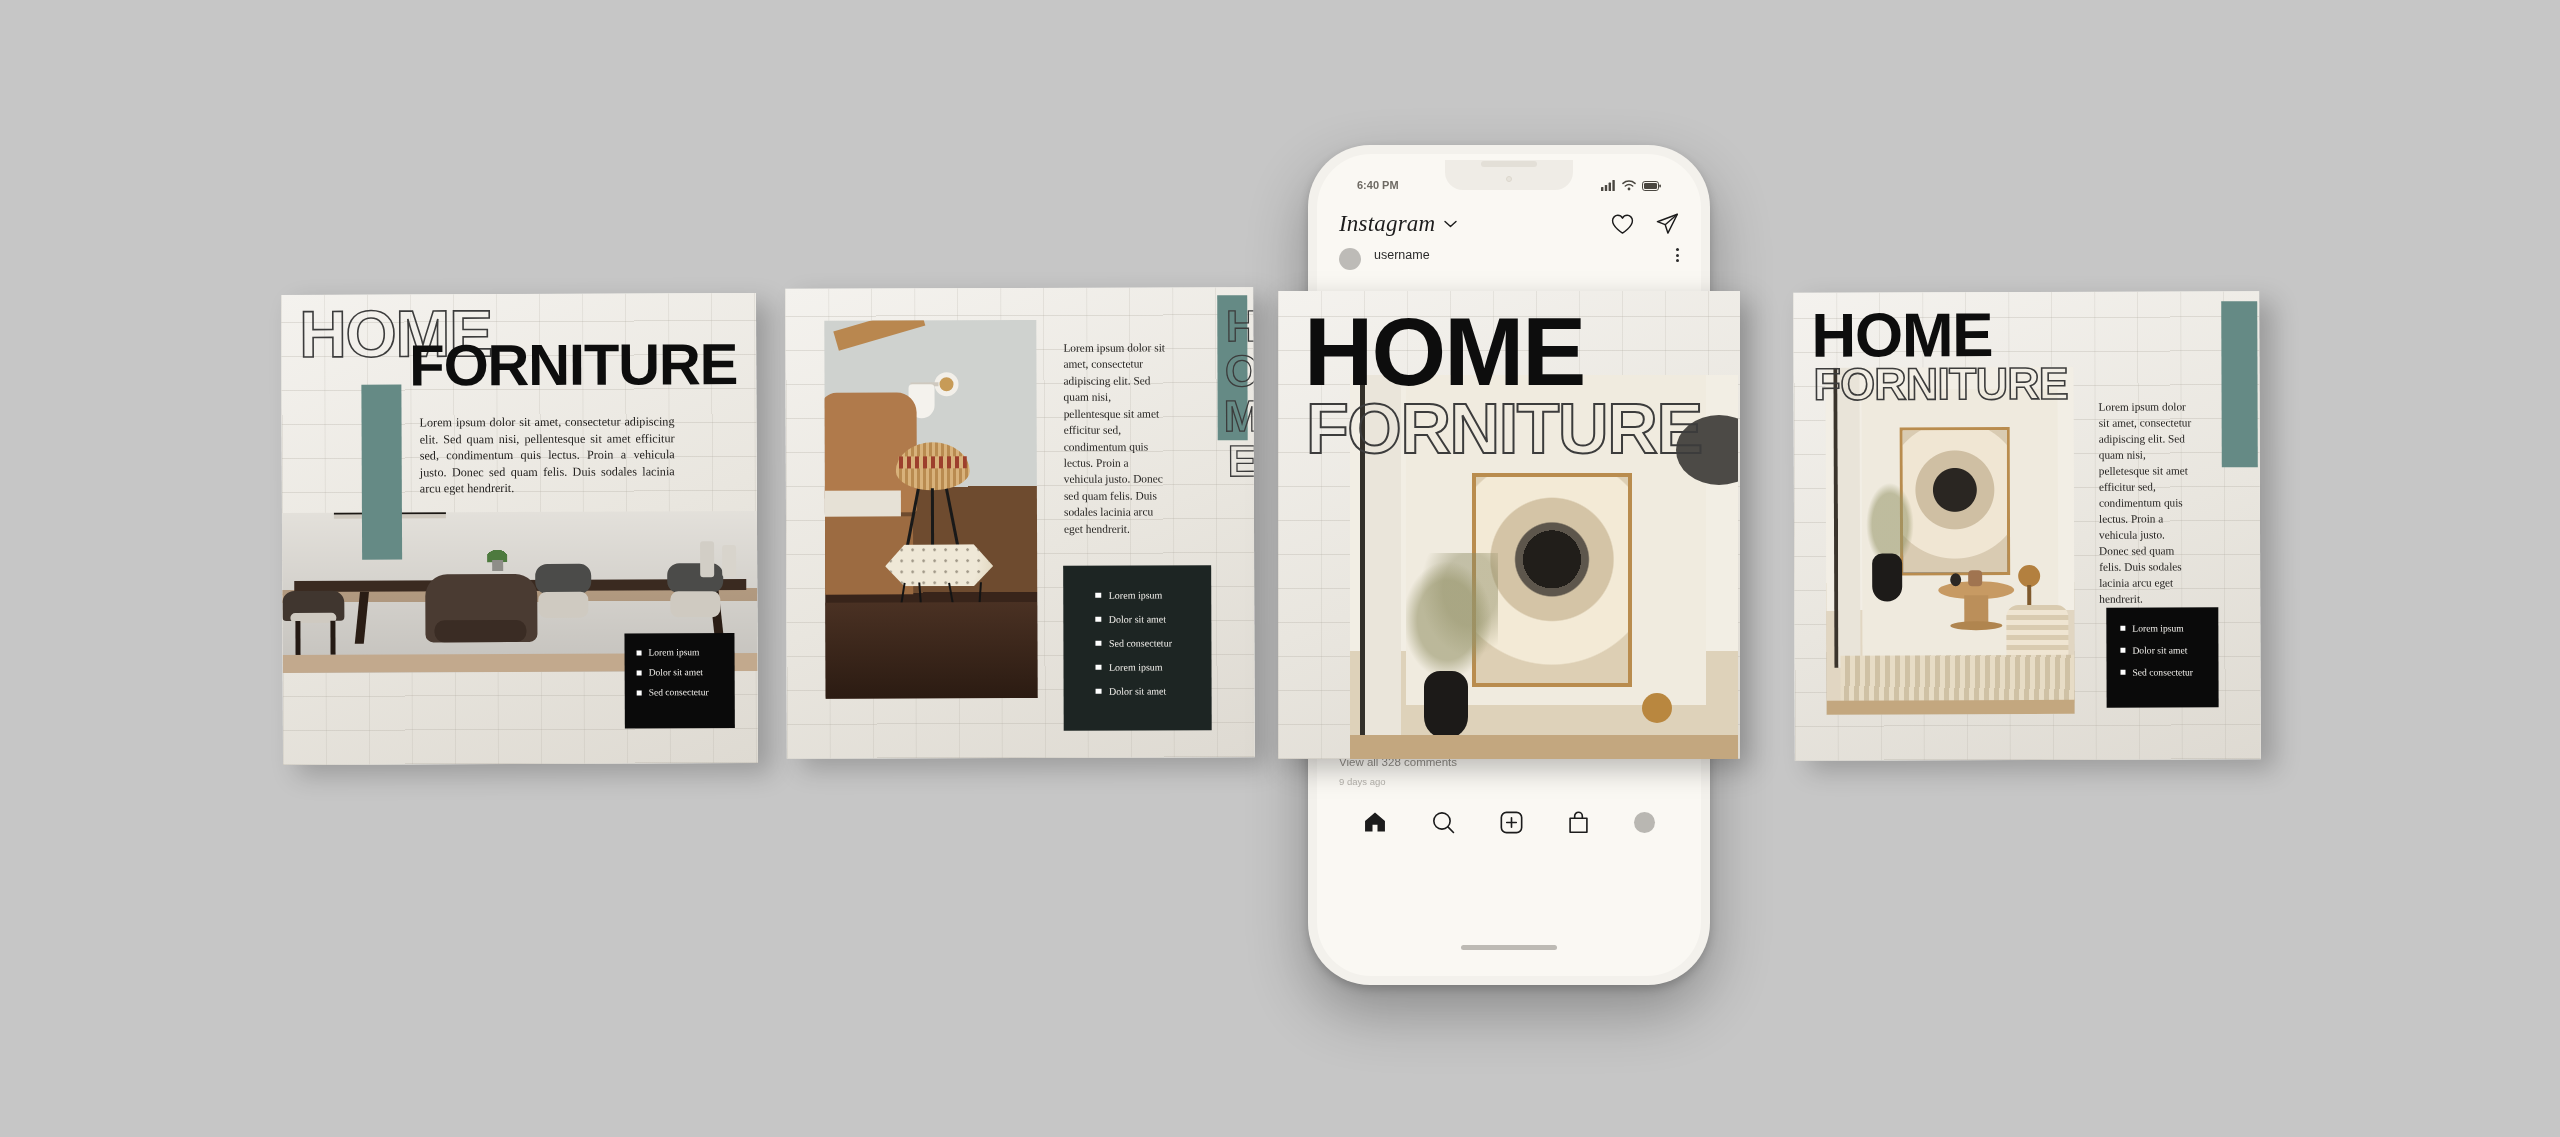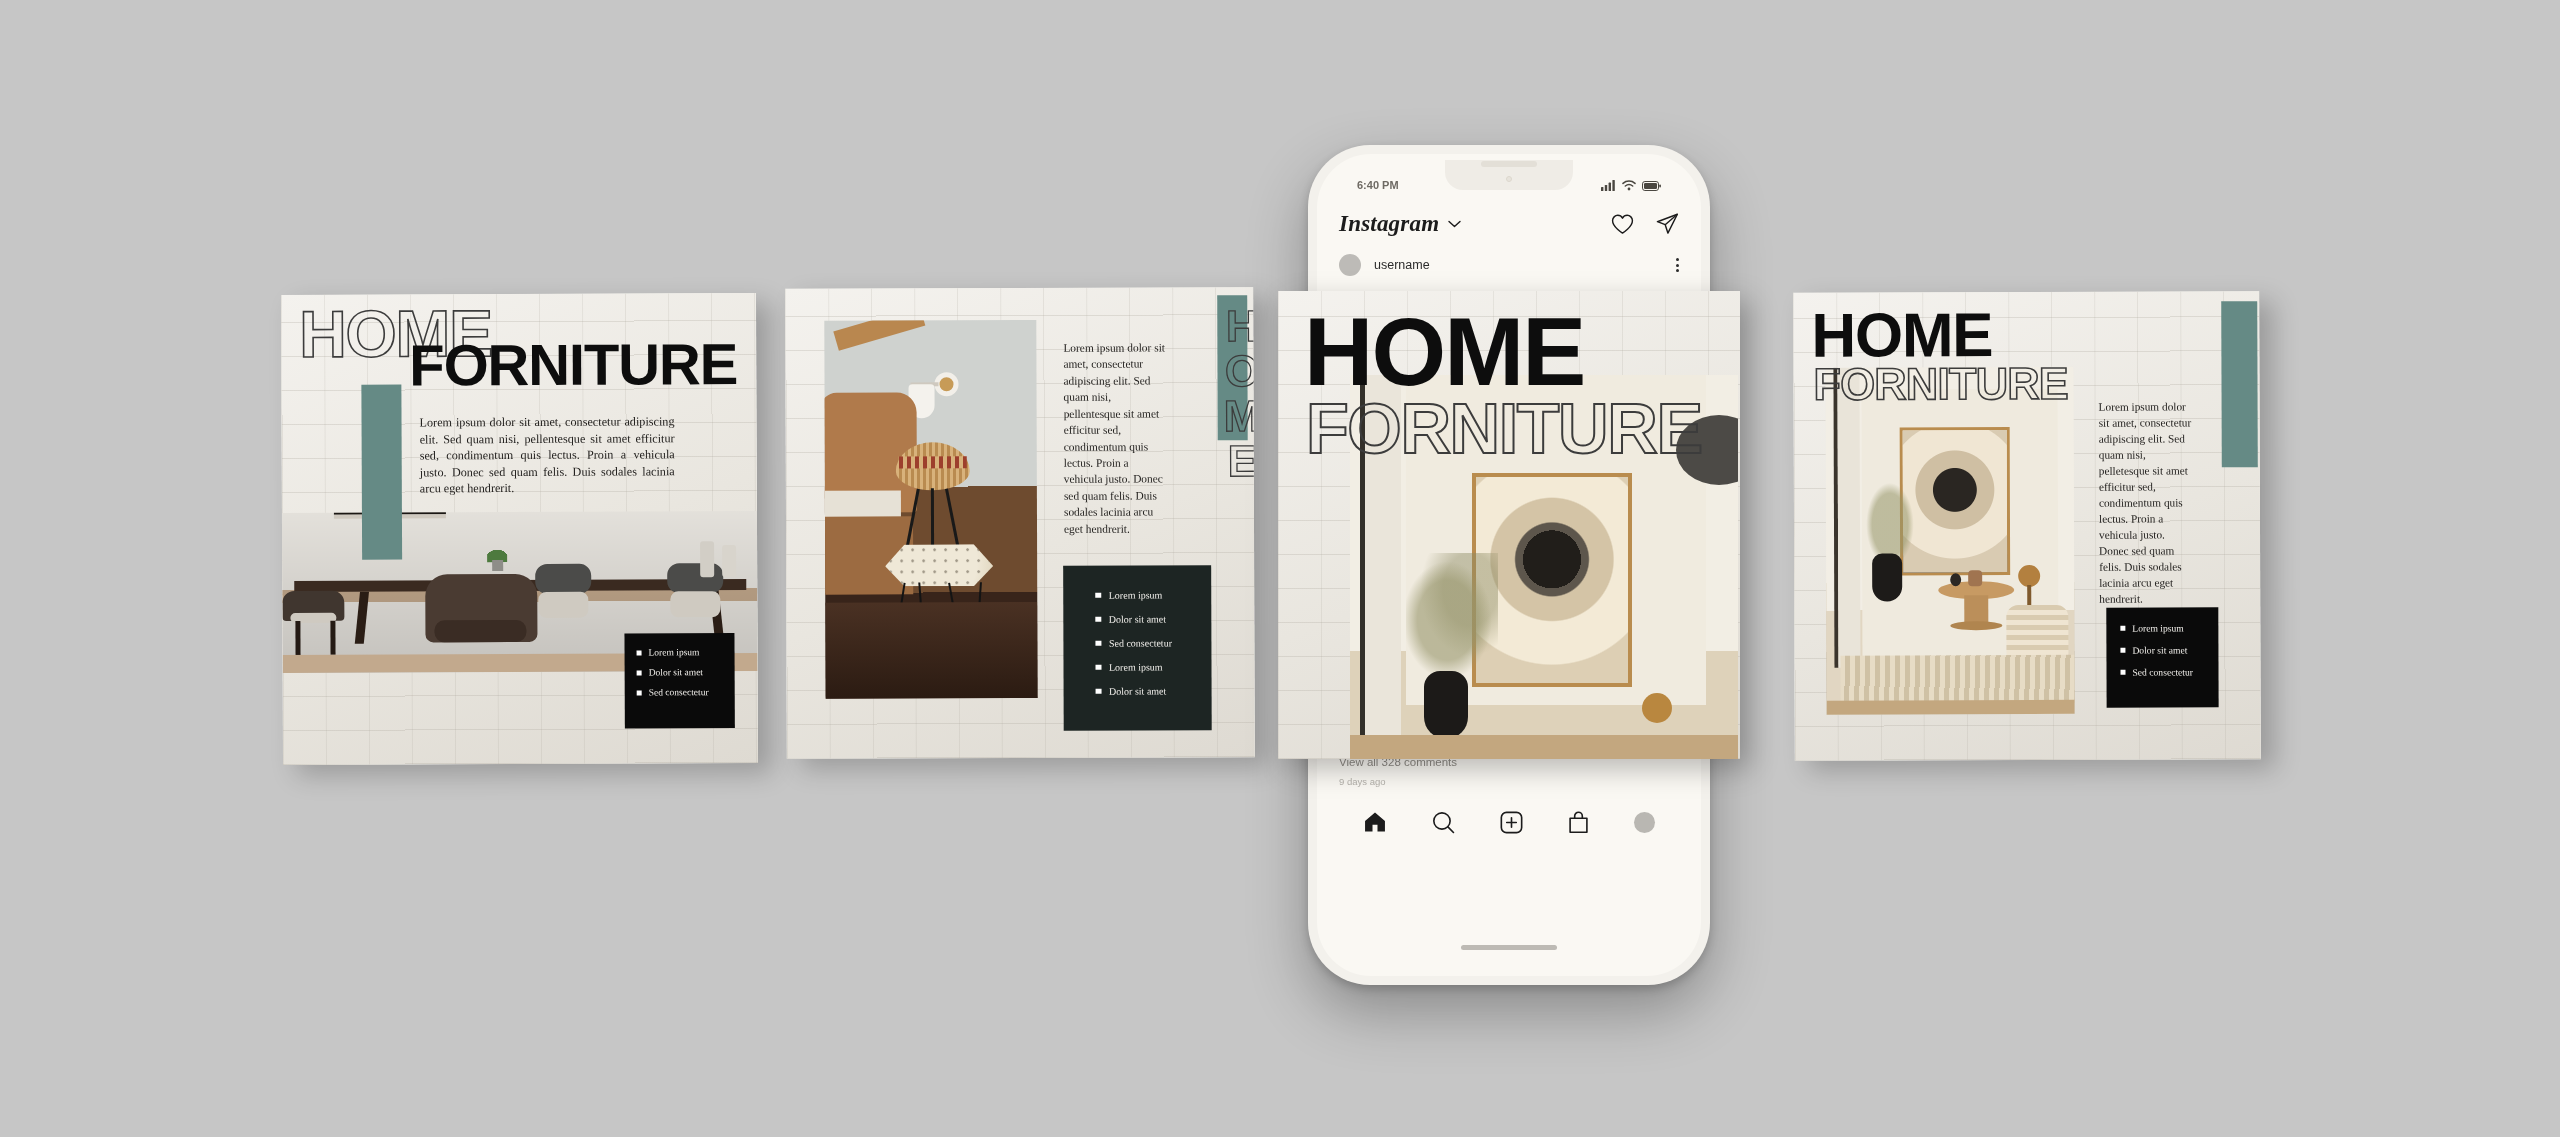--- a/index.html
+++ b/index.html
@@ -107,26 +107,26 @@
     display:flex; align-items:center; justify-content:space-between;
     padding:0 40px; font-size:11px; color:#6e6a63; font-weight:bold;
   }
   .ig-header {
     position:absolute; top:48px; left:0; right:0; height:44px;
     display:flex; align-items:center; justify-content:space-between;
     padding:0 22px;
   }
   .ig-logo {
     font-family:"Liberation Serif", serif;
-    font-style:italic; font-size:23px; color:#1c1c1c; font-weight:700;
+    font-style:italic; font-size:23px; color:#1c1c1c; font-weight:400;
     letter-spacing:.2px;
   }
   .ig-userrow {
     position:absolute; top:94px; left:0; right:0; height:34px;
-    display:flex; align-items:center; padding:0 22px;
+    display:flex; align-items:flex-start; padding:0 22px;
   }
   .avatar { width:22px; height:22px; border-radius:50%; background:#bdbbb7; }
   .uname { font-size:12.5px; color:#2b2b2b; margin-left:13px; }
   .dots { margin-left:auto; display:flex; flex-direction:column; gap:2.5px; }
   .dots b { width:3px; height:3px; border-radius:50%; background:#2b2b2b; display:block; }
 
   .actionbar {
     position:absolute; left:0; right:0; height:34px;
     display:flex; align-items:center; padding:0 22px;
   }

